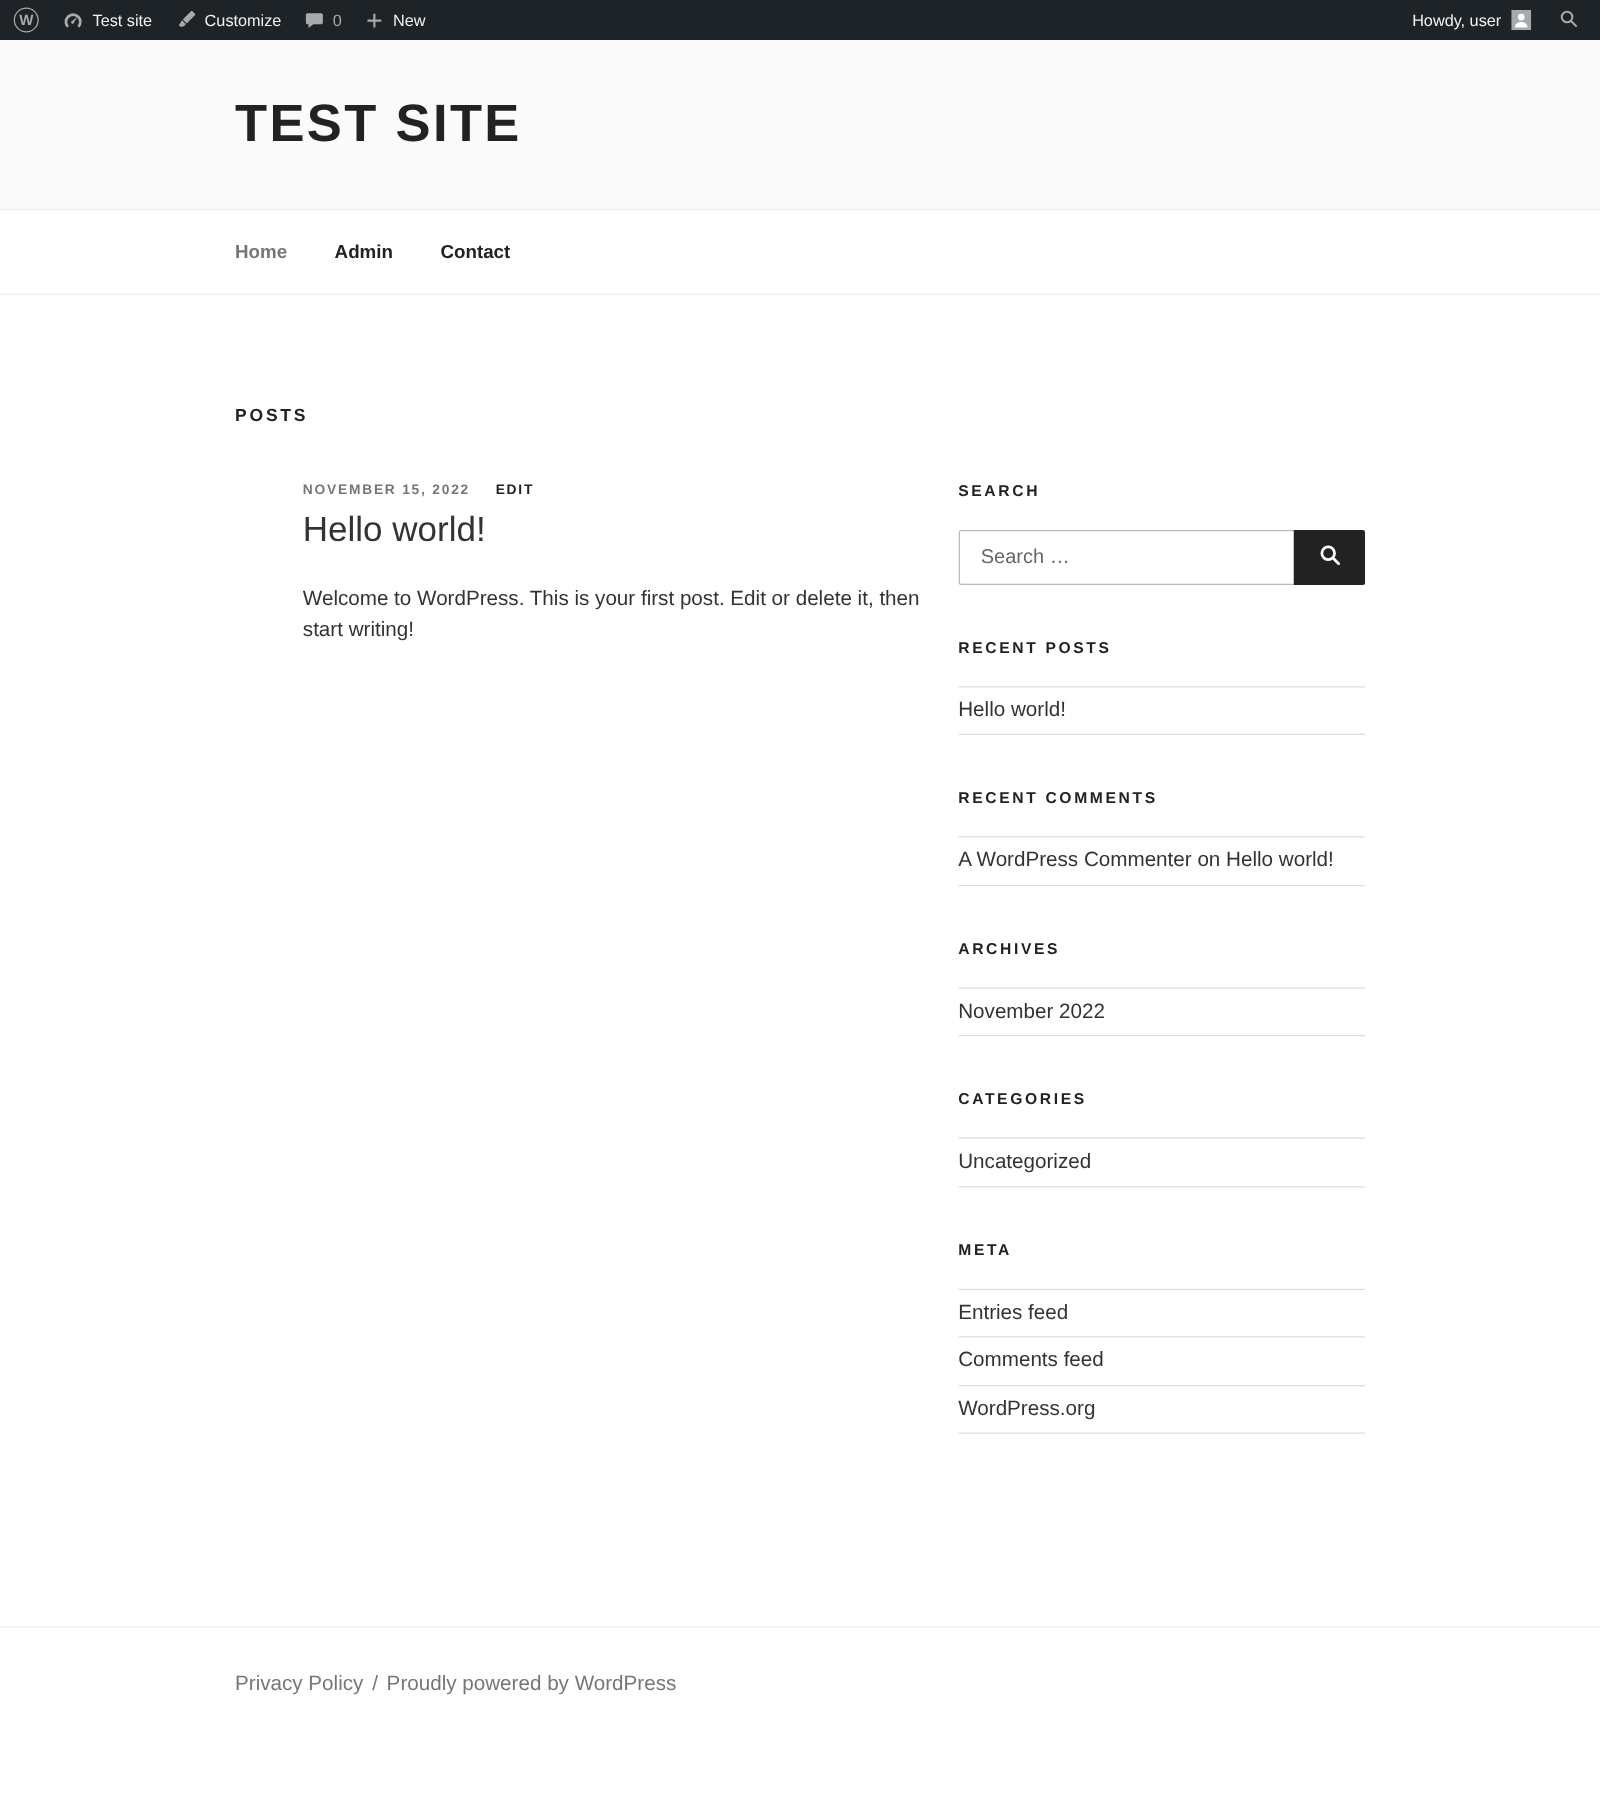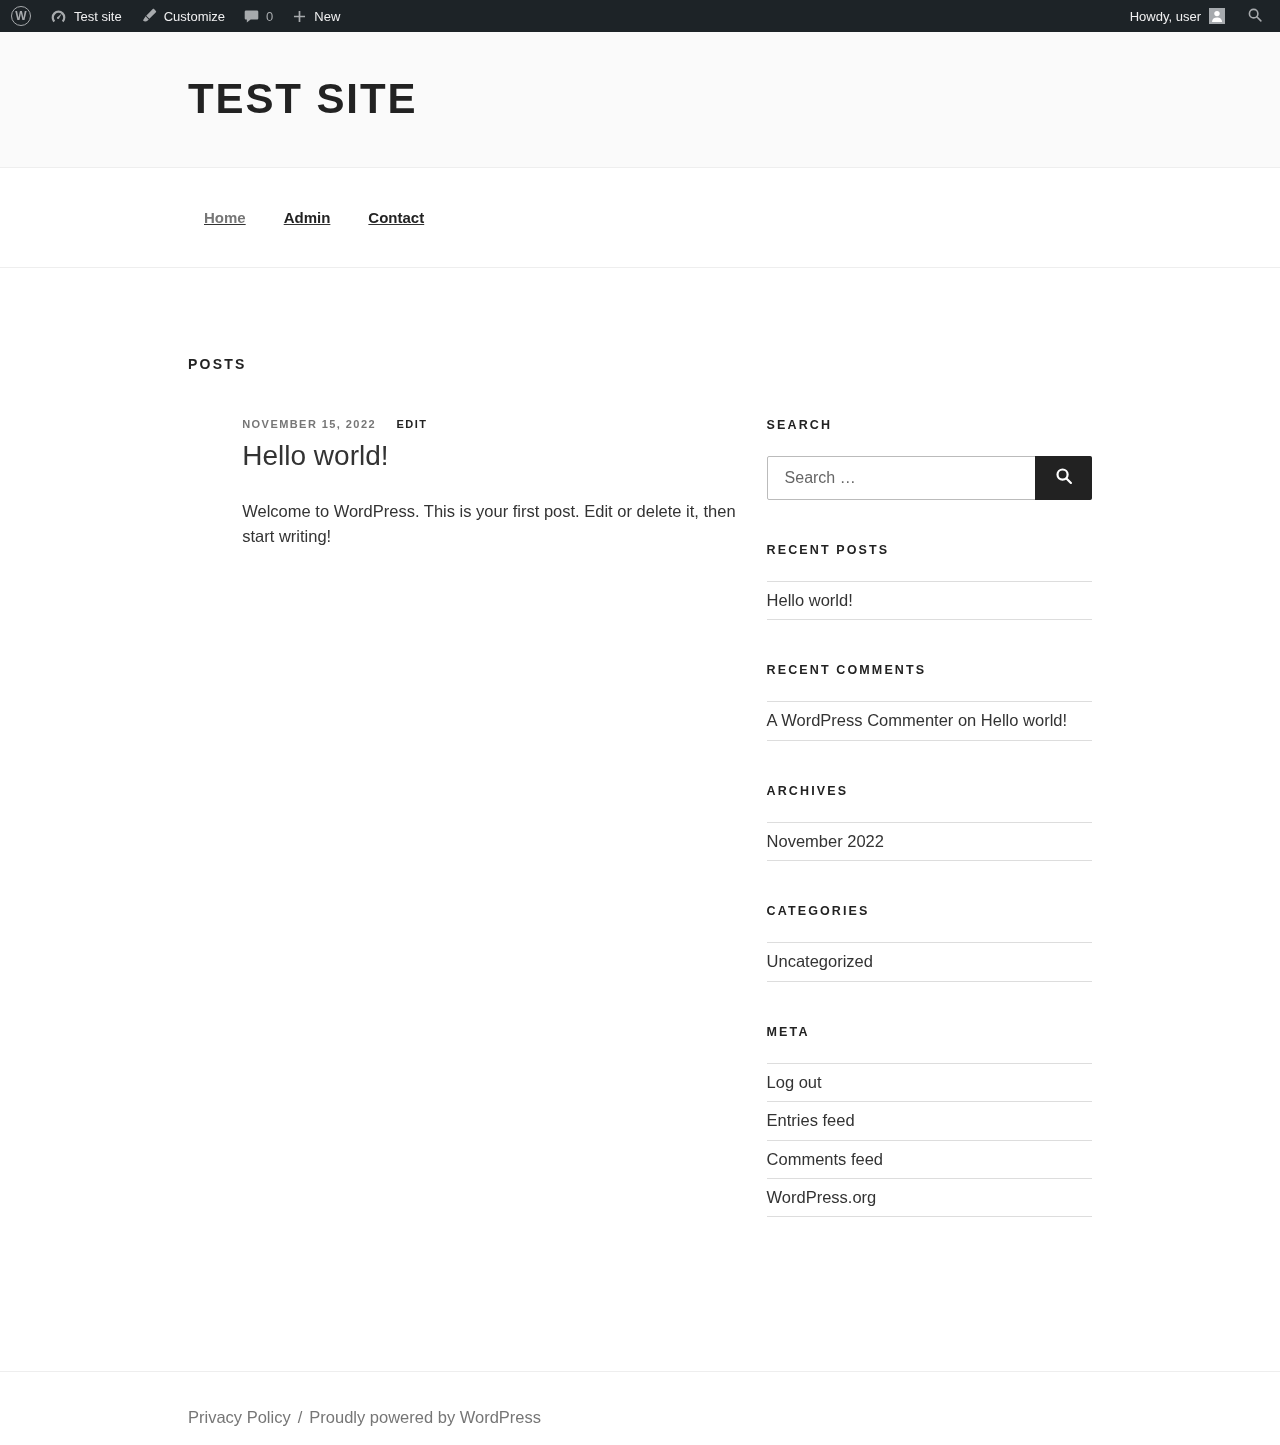--- a/index.html
+++ b/index.html
@@ -49,21 +49,21 @@
     font-size: 42px;
     font-weight: 800;
     letter-spacing: 0.045em;
     color: #222;
     line-height: 1.1;
   }
   .site-tagline { margin: 9px 0 0; font-size: 17px; color: #666; }
 
   
   .main-nav { background: #fff; border-top: 1px solid #eee; border-bottom: 1px solid #eee; }
-  .main-nav ul { list-style: none; margin: 16px; padding: 0; display: flex; text-decoration: underline; }
+  .main-nav ul { list-style: none; margin: 0; padding: 0; display: flex; }
   .main-nav a {
     display: block; padding: 26px 19px;
     font-weight: 700; font-size: 15px; line-height: 1; color: #222;
   }
   .main-nav li:first-child a { padding-left: 0; }
   .main-nav a.current { color: #767676; }
 
   
   .site-content { width: 904px; margin: 0 auto; padding: 88px 0 112px; }
   .page-title {
@@ -269,23 +269,20 @@
           <li>
             <a>Uncategorized</a>
           </li>
         </ul>
       </section>
 
       <section class="widget">
         <h4 class="widget-title">META</h4>
         <ul>
           <li>
-            <a>Log out</a>
-          </li>
-          <li>
             <a>Entries feed</a>
           </li>
           <li>
             <a>Comments feed</a>
           </li>
           <li>
             <a>WordPress.org</a>
           </li>
         </ul>
       </section>

